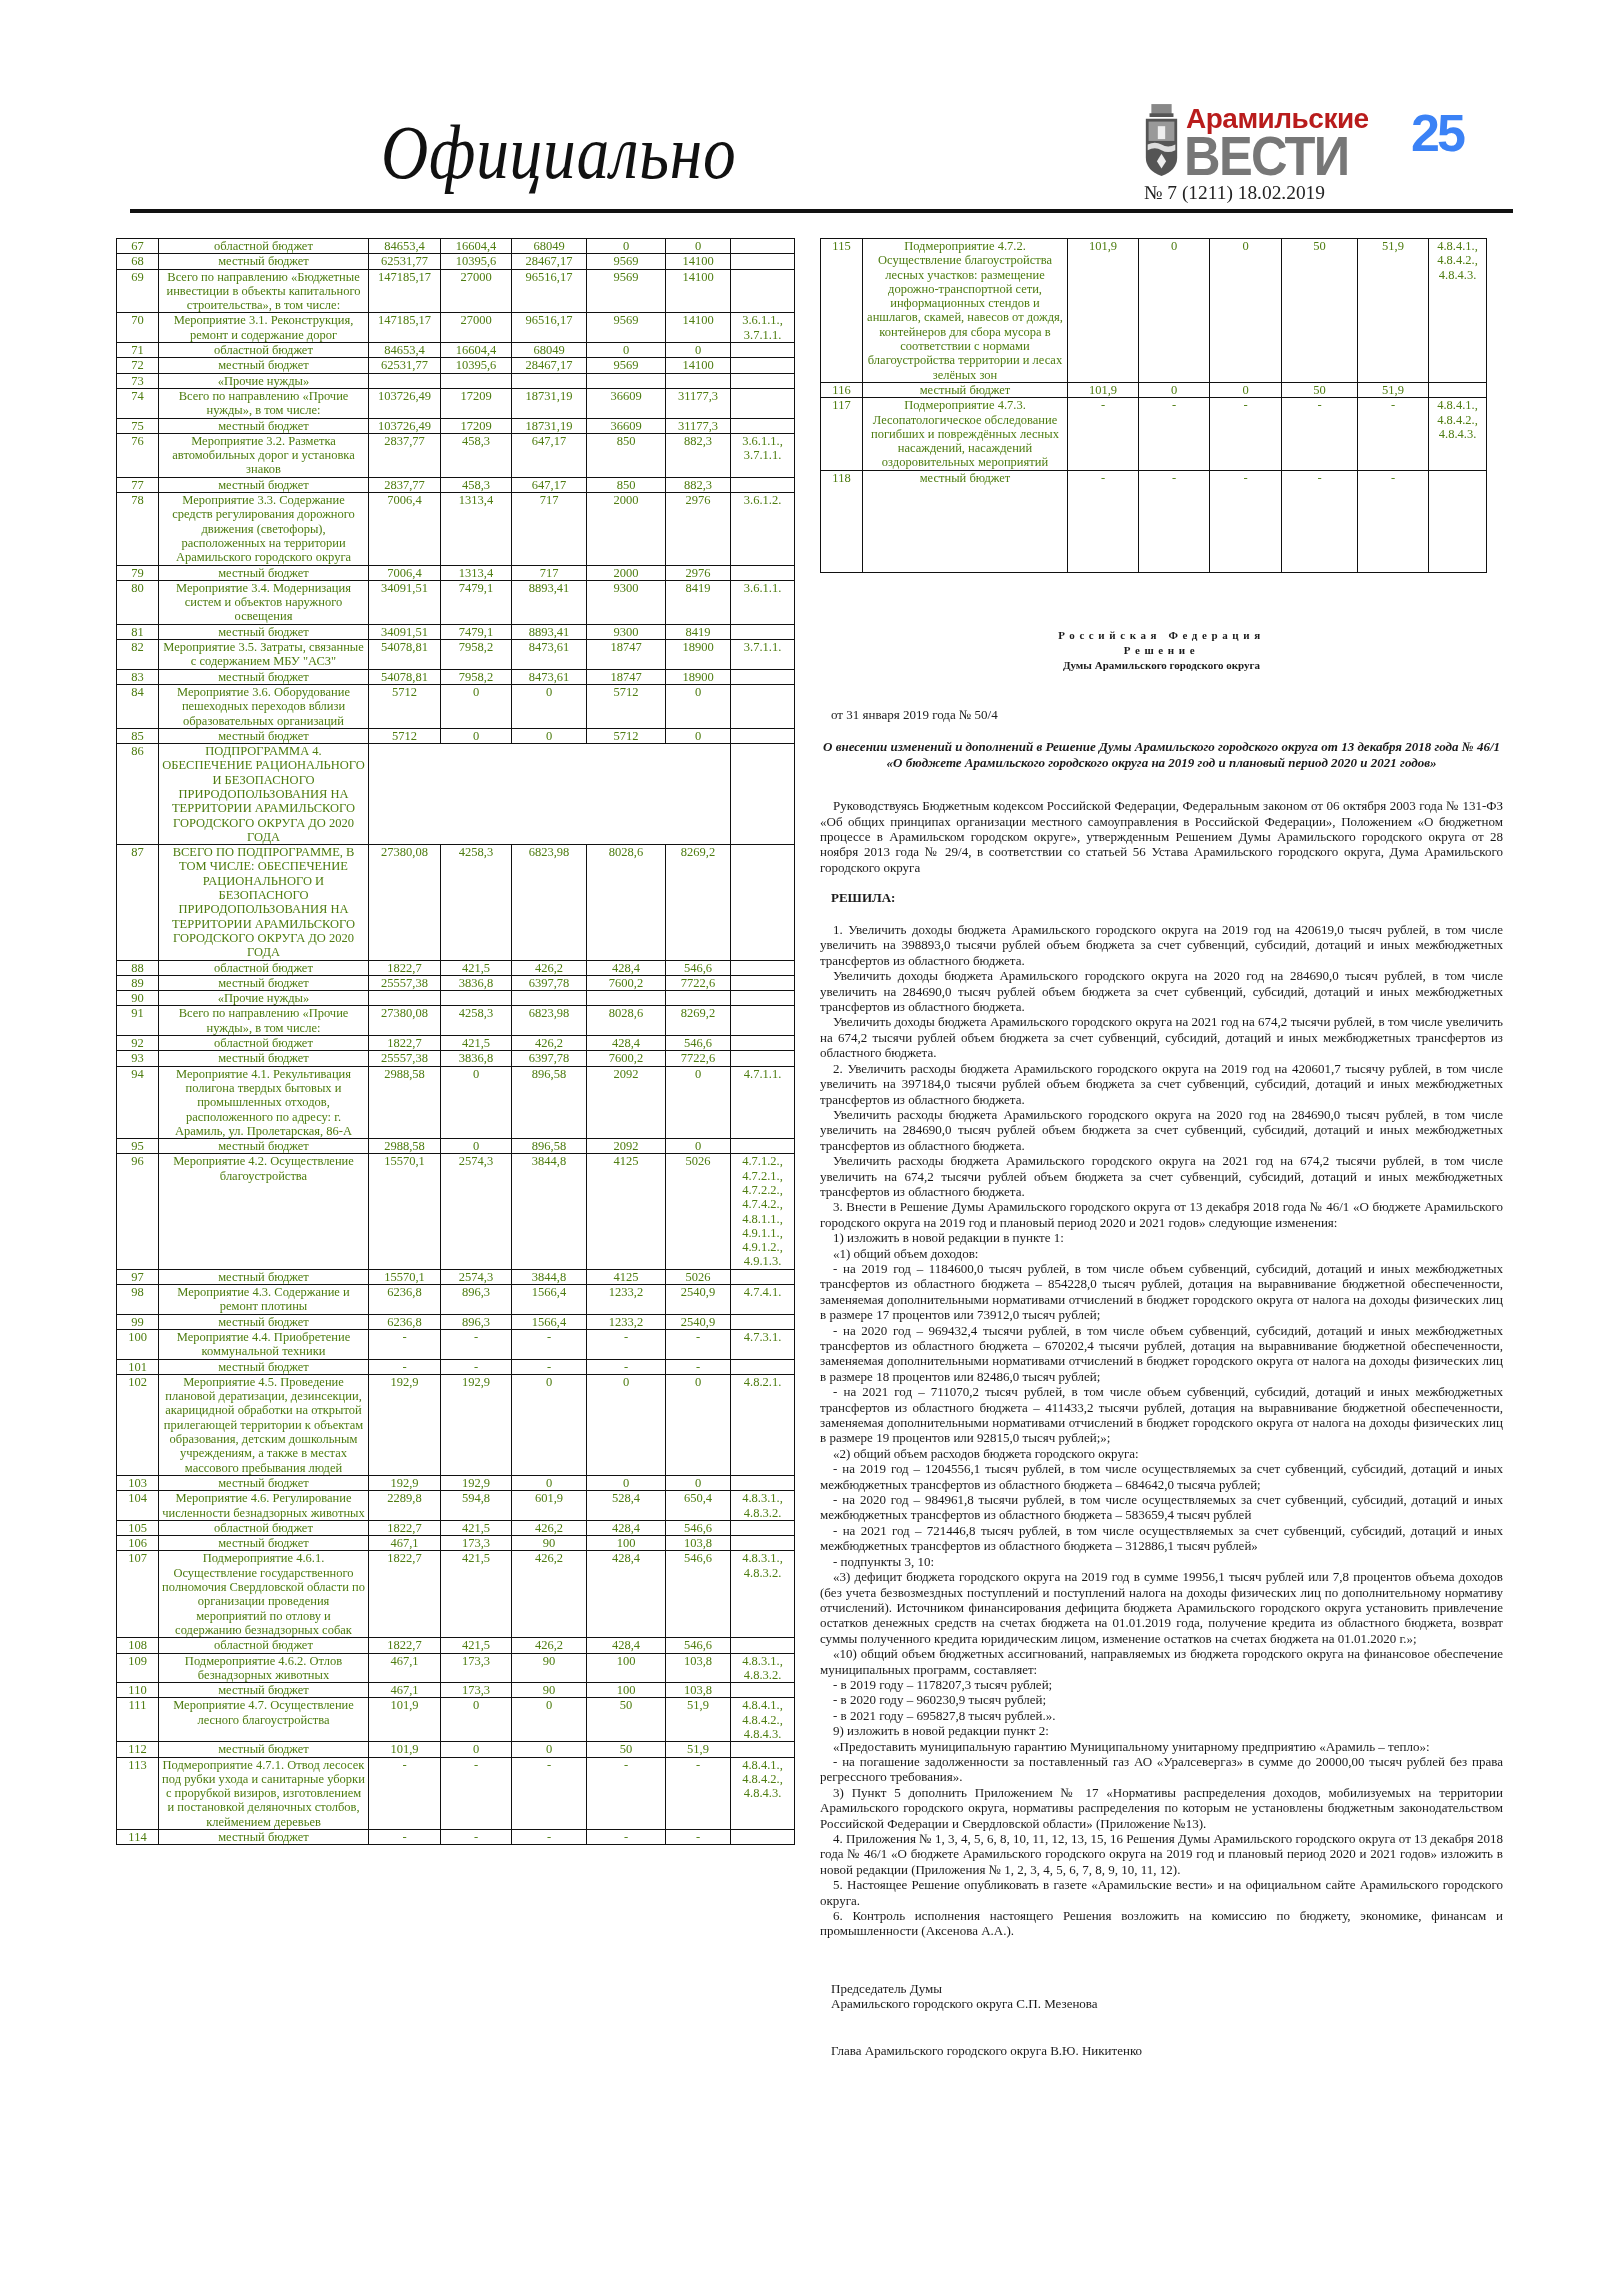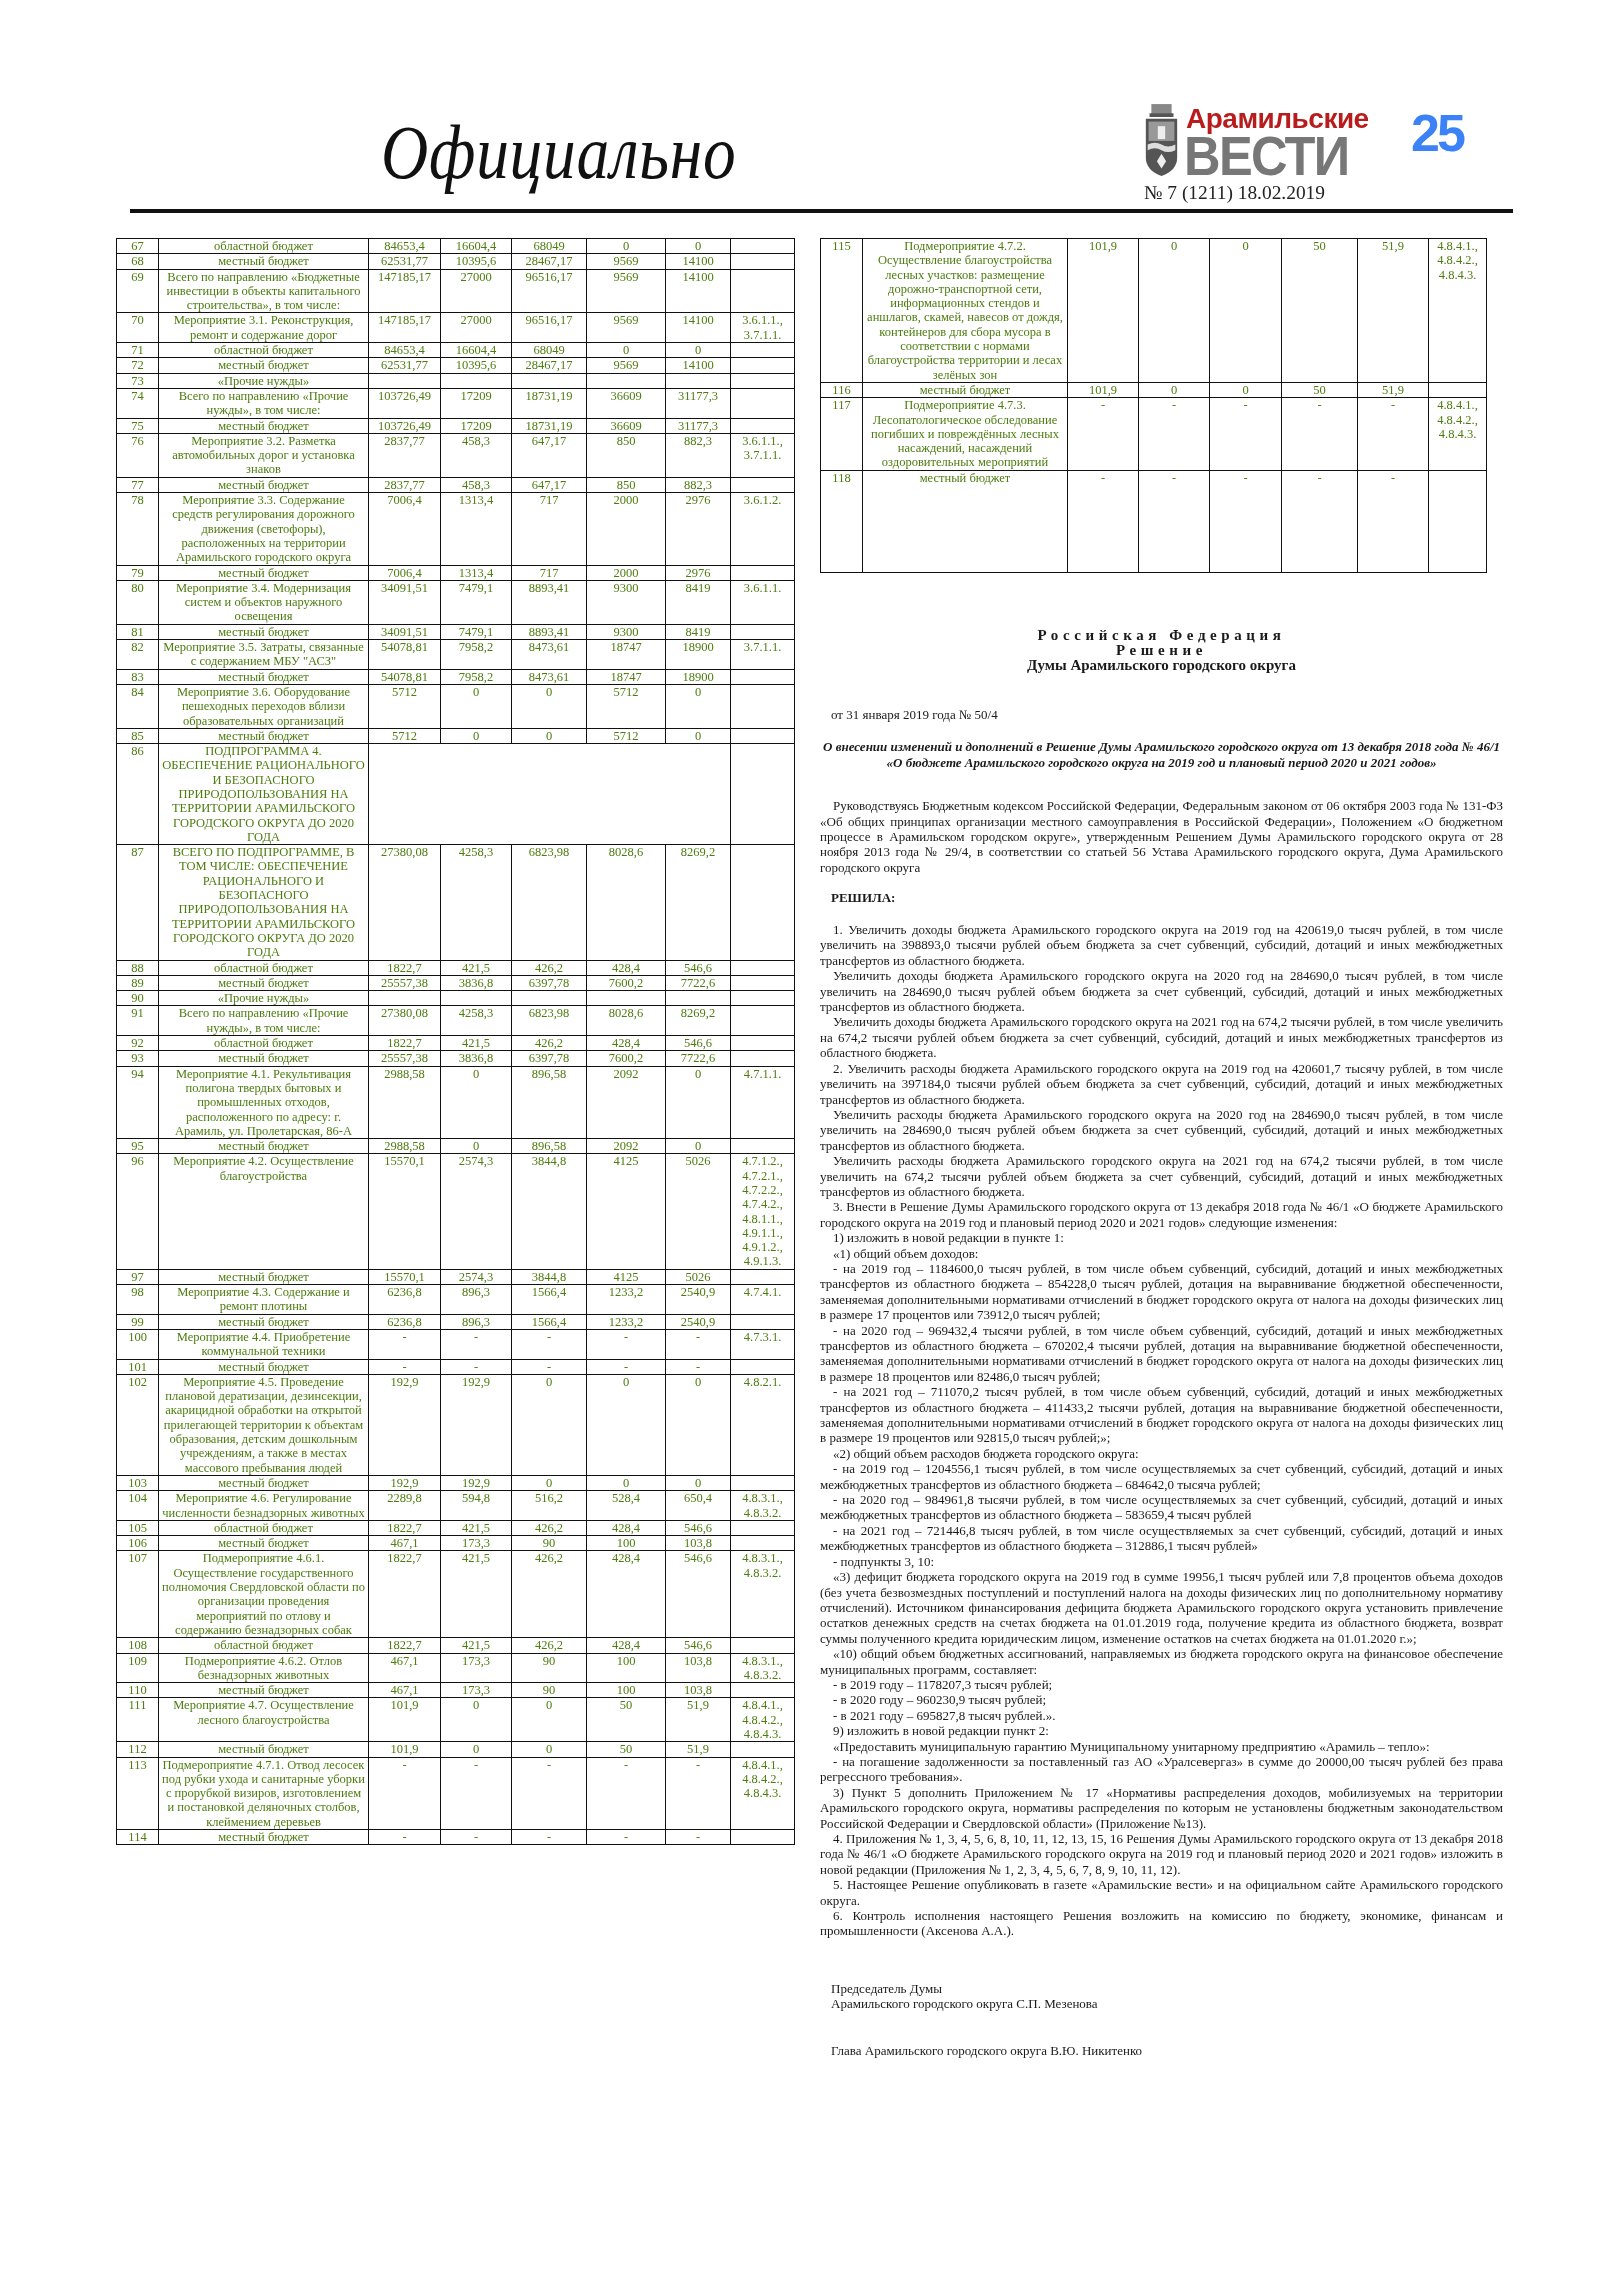--- a/index.html
+++ b/index.html
@@ -20,21 +20,21 @@
   table.budget td { border: 1.8px solid #111; padding: 0 2.8px; vertical-align: top; text-align: center; }
   table.budget td.num { text-align: center; }
   table.budget td.idx { text-align: center; }
   table.budget td.desc { text-align: center; }
   table.budget td.code { text-align: center; padding: 0 1.8px; }
   #table-left { left: 116px; top: 238px; width: 677px; }
   #table-right { left: 820px; top: 238px; width: 544px; }
 
   
   .decision { position: absolute; left: 820px; top: 628px; width: 683px; font-family: "Liberation Serif", serif; font-size: 13px; line-height: 15.4px; color: #1a1a1a; }
-  .dec-head { text-align: center; font-weight: bold; font-size: 15px; line-height: 14.8px; }
+  .dec-head { text-align: center; font-weight: bold; font-size: 11px; line-height: 14.8px; }
   .dec-head.spaced { letter-spacing: 4.6px; }
   .dec-date { margin-top: 35px; padding-left: 11px; }
   .dec-subject { margin-top: 16.6px; text-align: center; font-weight: bold; font-style: italic; }
   .dec-body p { margin: 0; text-indent: 13px; text-align: justify; }
   .dec-preamble { margin-top: 28px; }
   .dec-resolved { margin-top: 14.8px; font-weight: bold; padding-left: 11px; }
   .dec-items { margin-top: 16.6px; }
   .signatures { margin-top: 42px; padding-left: 11px; }
   .signatures div { line-height: 15.4px; }
   .sig-gap { height: 31px; }
@@ -437,21 +437,21 @@
         <td class="num">0</td>
         <td class="num">0</td>
         <td class="num">0</td>
         <td class="code"></td>
       </tr>
       <tr>
         <td class="idx">104</td>
         <td class="desc">Мероприятие 4.6. Регулирование численности безнадзорных животных</td>
         <td class="num">2289,8</td>
         <td class="num">594,8</td>
-        <td class="num">516,2</td>
+        <td class="num">601,9</td>
         <td class="num">528,4</td>
         <td class="num">650,4</td>
         <td class="code">4.8.3.1., 4.8.3.2.</td>
       </tr>
       <tr>
         <td class="idx">105</td>
         <td class="desc">областной бюджет</td>
         <td class="num">1822,7</td>
         <td class="num">421,5</td>
         <td class="num">426,2</td>

